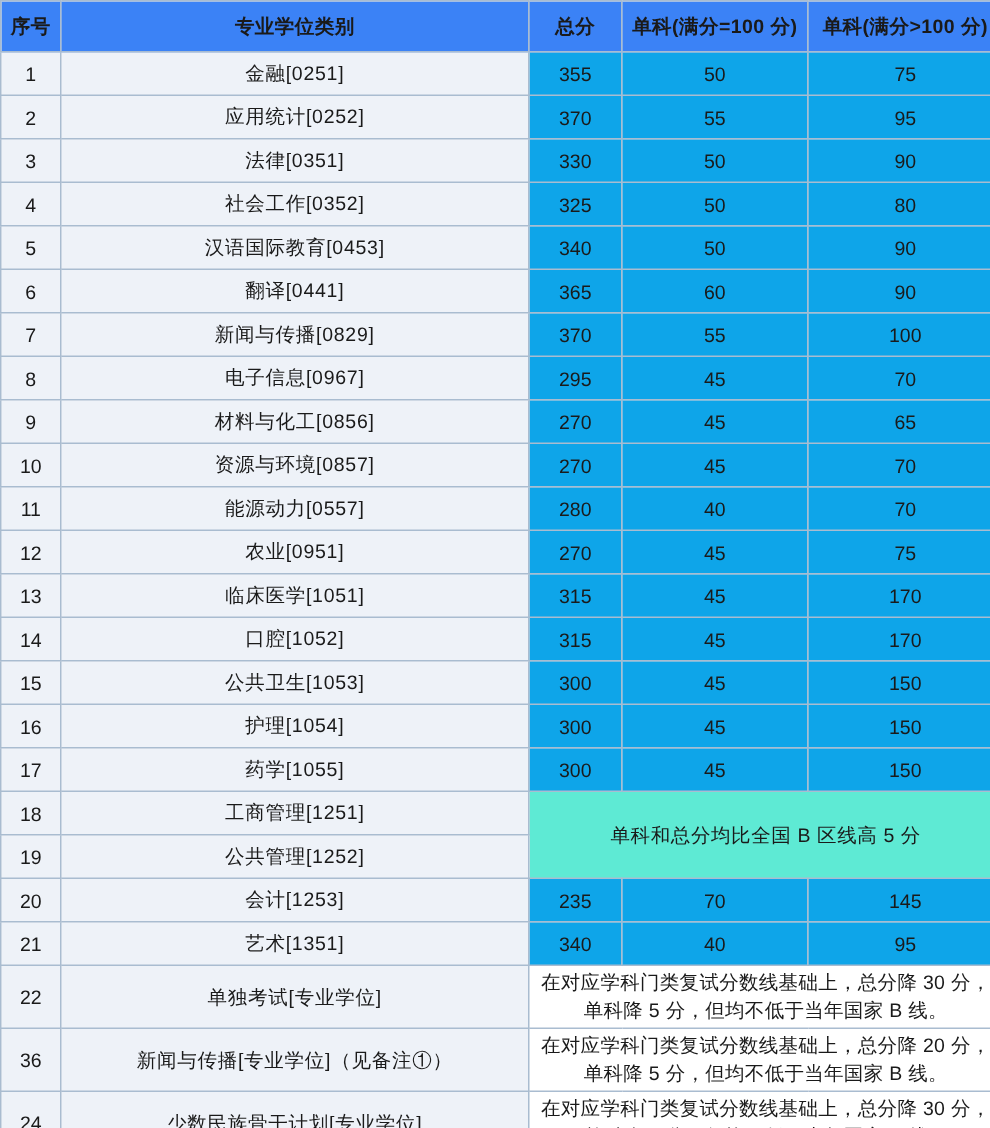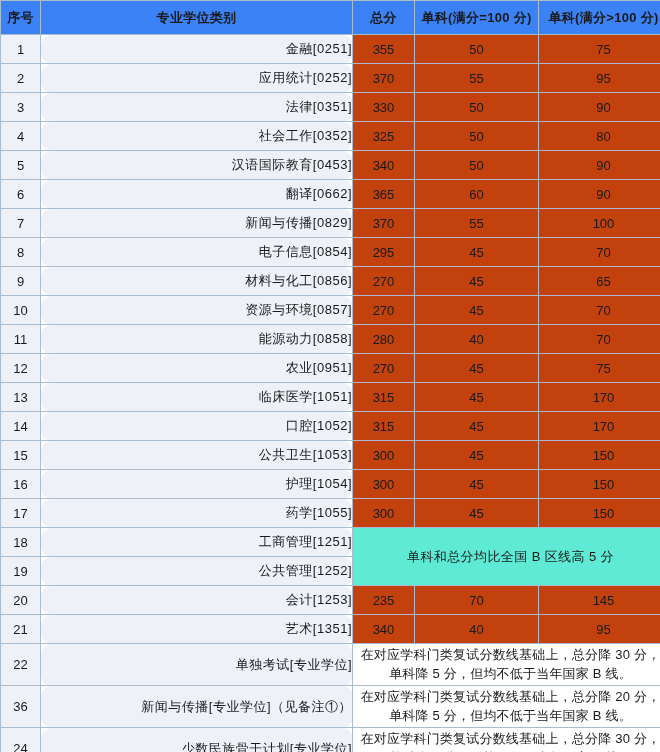--- a/index.html
+++ b/index.html
@@ -39,33 +39,32 @@
     text-align: center;
     vertical-align: middle;
   }
   td.col-idx {
     background: #eef2f8;
     width: 40px;
     font-size: 13px;
   }
   td.col-name {
     background: #eef2f8;
-    text-align: right;
+    text-align: center;
     padding-left: 10px;
     font-size: 13.5px;
     letter-spacing: 0.5px;
-    border-radius: 11px;
   }
   th.col-idx-h { width: 40px; }
   th.col-name-h { width: 312px; }
   th.col-total-h { width: 62px; }
   th.col-sub1-h { width: 124px; }
   th.col-sub2-h { width: 130px; }
   td.col-total, td.col-sub1, td.col-sub2 {
-    background: #c2410c;
+    background: #0ea5e9;
   }
   td.merged-note {
     background: #5eead4;
     text-align: center;
     font-size: 13.5px;
     letter-spacing: 0.4px;
   }
   td.note-left {
     background: #ffffff;
     text-align: center;
@@ -120,56 +119,56 @@
     </tr>
     <tr>
       <td class="col-idx">5</td>
       <td class="col-name">汉语国际教育[0453]</td>
       <td class="col-total">340</td>
       <td class="col-sub1">50</td>
       <td class="col-sub2">90</td>
     </tr>
     <tr>
       <td class="col-idx">6</td>
-      <td class="col-name">翻译[0662]</td>
+      <td class="col-name">翻译[0441]</td>
       <td class="col-total">365</td>
       <td class="col-sub1">60</td>
       <td class="col-sub2">90</td>
     </tr>
     <tr>
       <td class="col-idx">7</td>
       <td class="col-name">新闻与传播[0829]</td>
       <td class="col-total">370</td>
       <td class="col-sub1">55</td>
       <td class="col-sub2">100</td>
     </tr>
     <tr>
       <td class="col-idx">8</td>
-      <td class="col-name">电子信息[0854]</td>
+      <td class="col-name">电子信息[0967]</td>
       <td class="col-total">295</td>
       <td class="col-sub1">45</td>
       <td class="col-sub2">70</td>
     </tr>
     <tr>
       <td class="col-idx">9</td>
       <td class="col-name">材料与化工[0856]</td>
       <td class="col-total">270</td>
       <td class="col-sub1">45</td>
       <td class="col-sub2">65</td>
     </tr>
     <tr>
       <td class="col-idx">10</td>
       <td class="col-name">资源与环境[0857]</td>
       <td class="col-total">270</td>
       <td class="col-sub1">45</td>
       <td class="col-sub2">70</td>
     </tr>
     <tr>
       <td class="col-idx">11</td>
-      <td class="col-name">能源动力[0858]</td>
+      <td class="col-name">能源动力[0557]</td>
       <td class="col-total">280</td>
       <td class="col-sub1">40</td>
       <td class="col-sub2">70</td>
     </tr>
     <tr>
       <td class="col-idx">12</td>
       <td class="col-name">农业[0951]</td>
       <td class="col-total">270</td>
       <td class="col-sub1">45</td>
       <td class="col-sub2">75</td>

